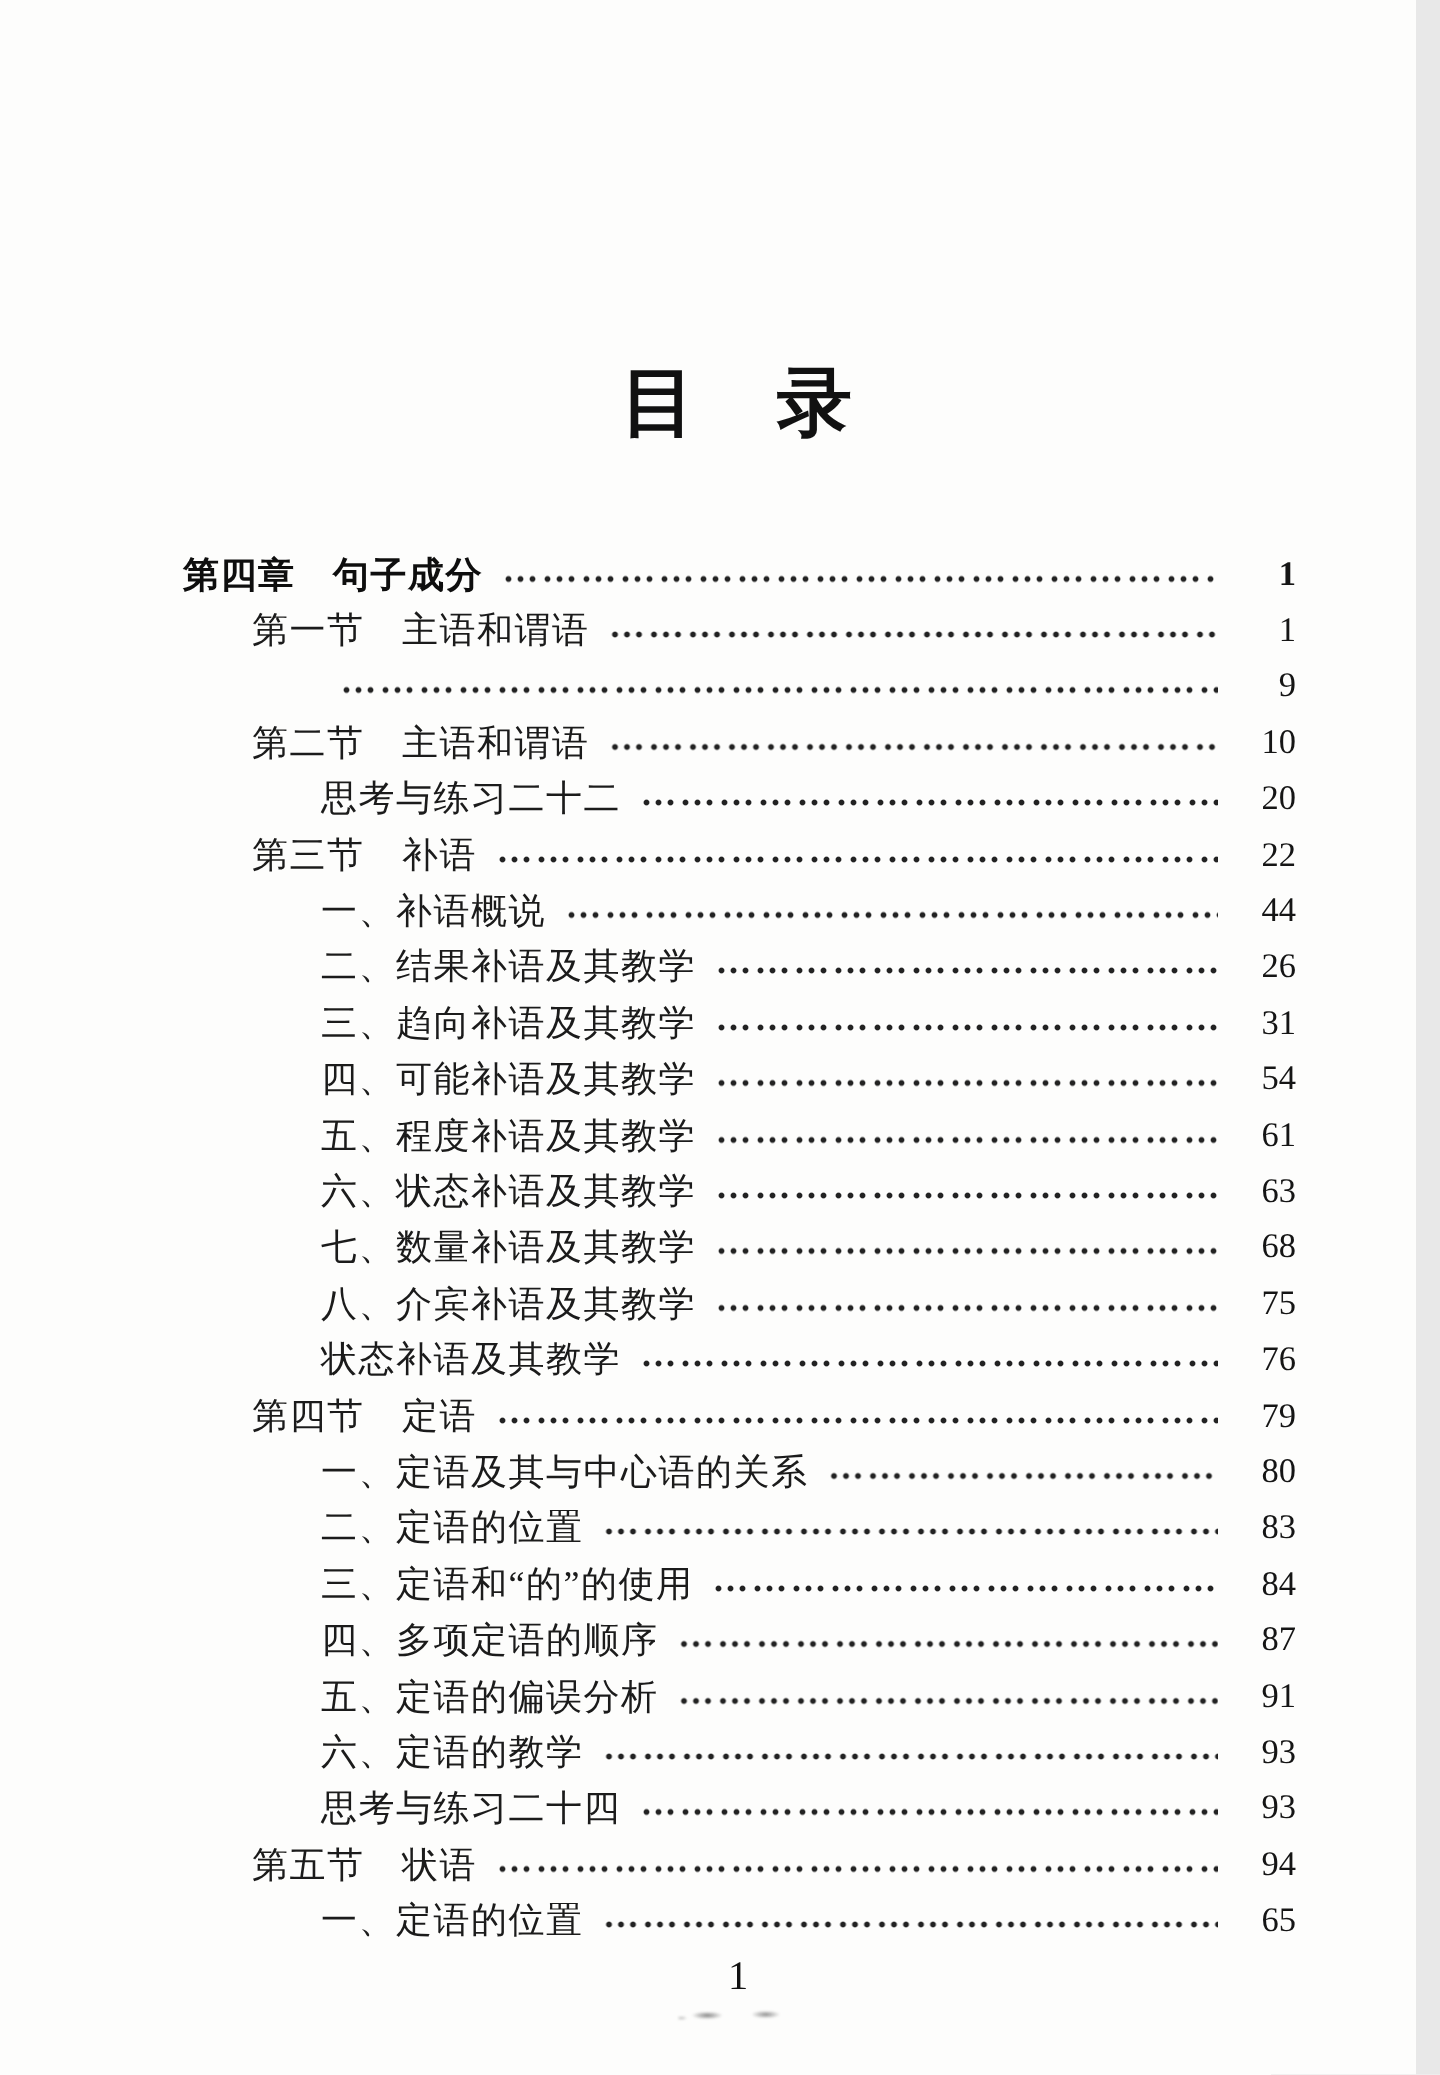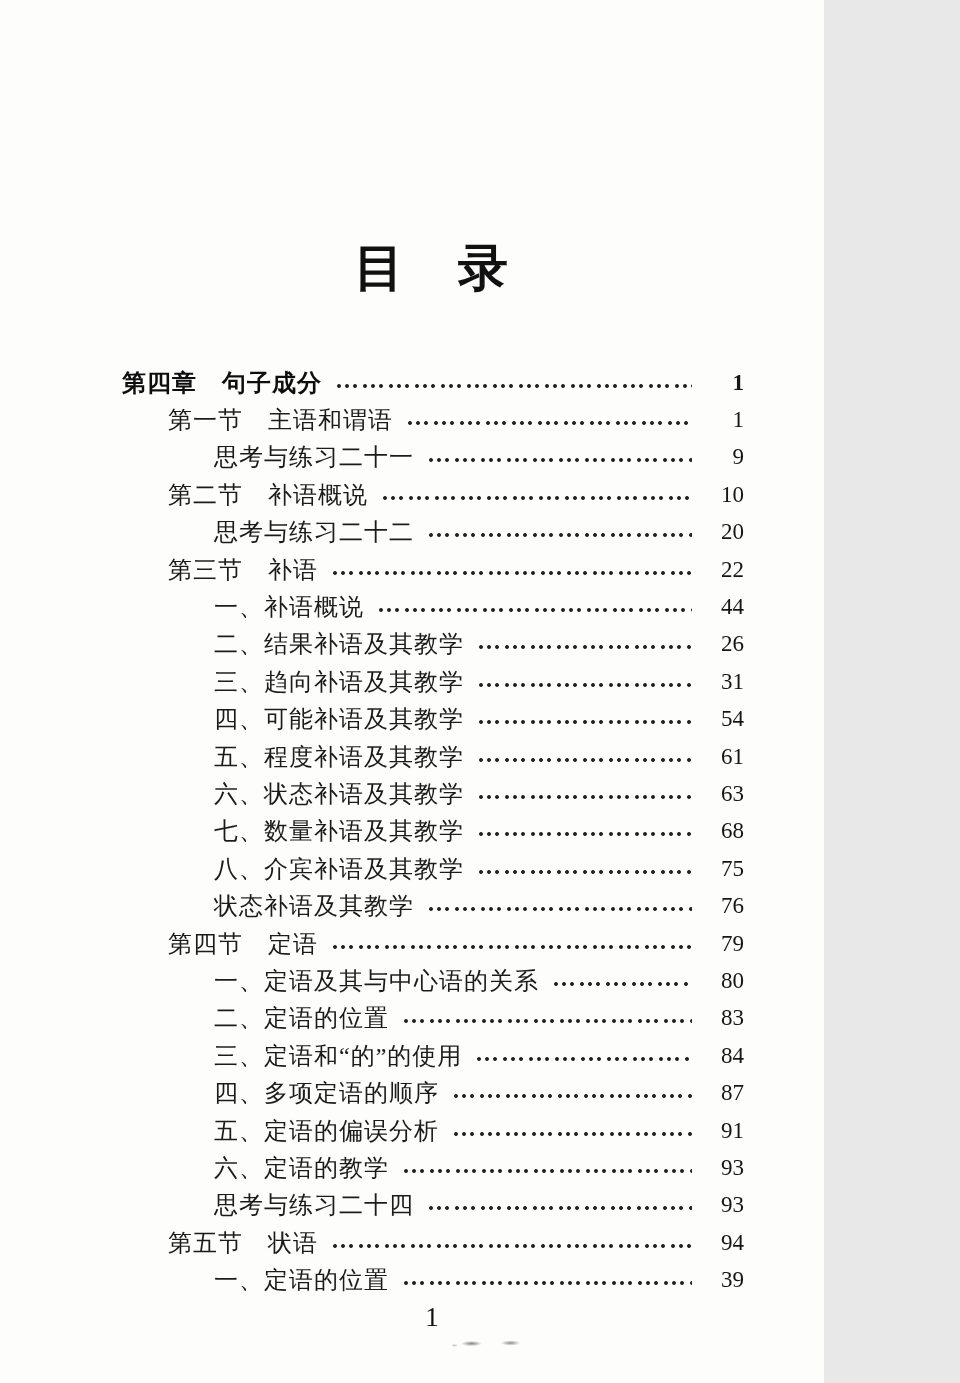--- a/index.html
+++ b/index.html
@@ -2,21 +2,21 @@
 <html><head>
 <meta charset="utf-8">
 <style>
   html, body {
     margin: 0;
     padding: 0;
     background: #e8e8e8;
   }
   .page {
     position: relative;
-    width: 824px;
+    width: 944px;
     height: 1383px;
     background: #fdfdfc;
     overflow: hidden;
     font-family: "Liberation Serif", "DejaVu Serif", serif;
     color: #1b1b1b;
   }
   .doc-title {
     position: absolute;
     top: 240px;
     left: 122px;
@@ -111,27 +111,26 @@
     <span class="toc-page">1</span>
   </div>
 
   <div class="toc-row level-1">
     <span class="toc-label">第一节　主语和谓语</span>
     <span class="toc-leader"></span>
     <span class="toc-page">1</span>
   </div>
 
   <div class="toc-row level-2">
-    <span class="toc-label">思考与练习二十一</span>
     <span class="toc-leader"></span>
     <span class="toc-page">9</span>
   </div>
 
   <div class="toc-row level-1">
-    <span class="toc-label">第二节　补语概说</span>
+    <span class="toc-label">第二节　主语和谓语</span>
     <span class="toc-leader"></span>
     <span class="toc-page">10</span>
   </div>
 
   <div class="toc-row level-2">
     <span class="toc-label">思考与练习二十二</span>
     <span class="toc-leader"></span>
     <span class="toc-page">20</span>
   </div>
 
@@ -245,21 +244,21 @@
 
   <div class="toc-row level-1">
     <span class="toc-label">第五节　状语</span>
     <span class="toc-leader"></span>
     <span class="toc-page">94</span>
   </div>
 
   <div class="toc-row level-2">
     <span class="toc-label">一、定语的位置</span>
     <span class="toc-leader"></span>
-    <span class="toc-page">39</span>
+    <span class="toc-page">65</span>
   </div>
 </div>
 
   <div class="footer-page-number">1</div>
 
   <div class="footer-smudge"></div>
 
 </div>
 
 </body></html>

